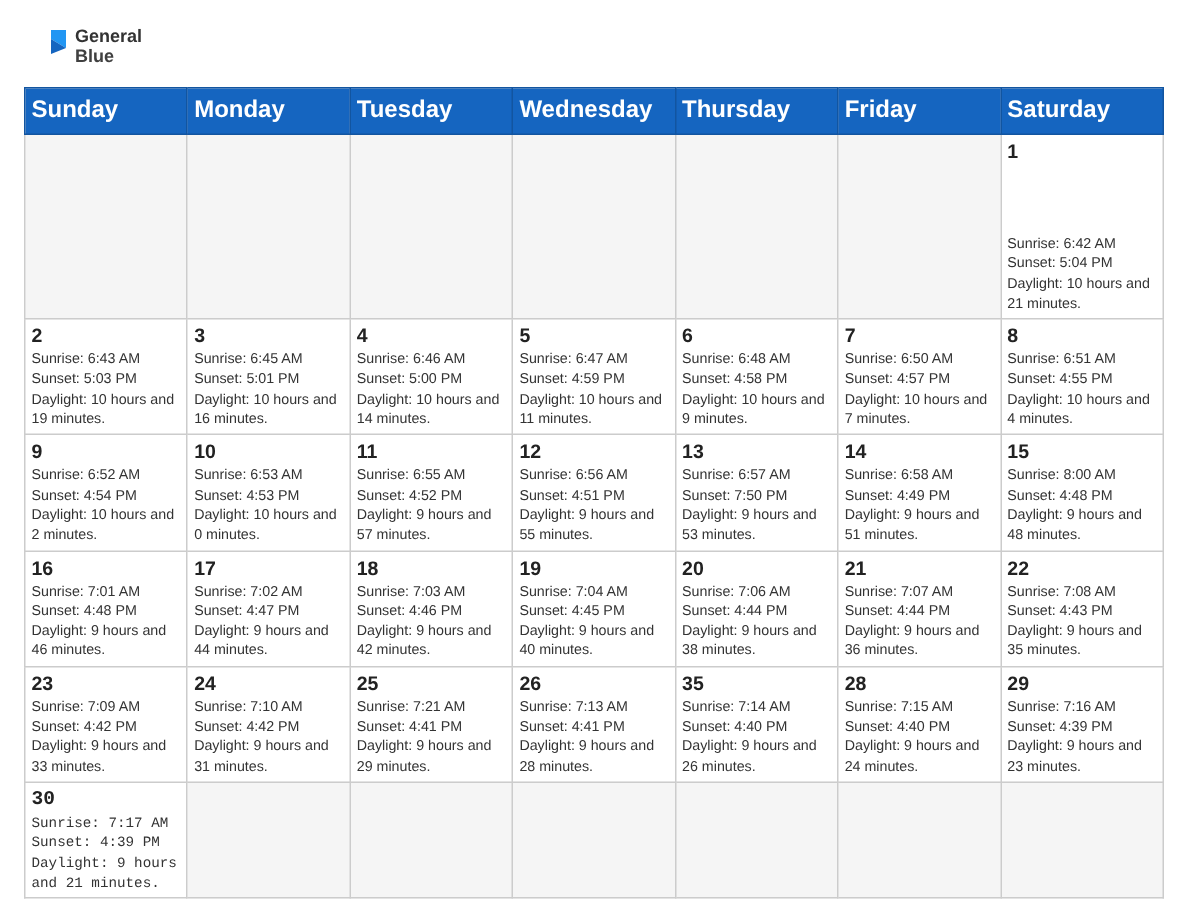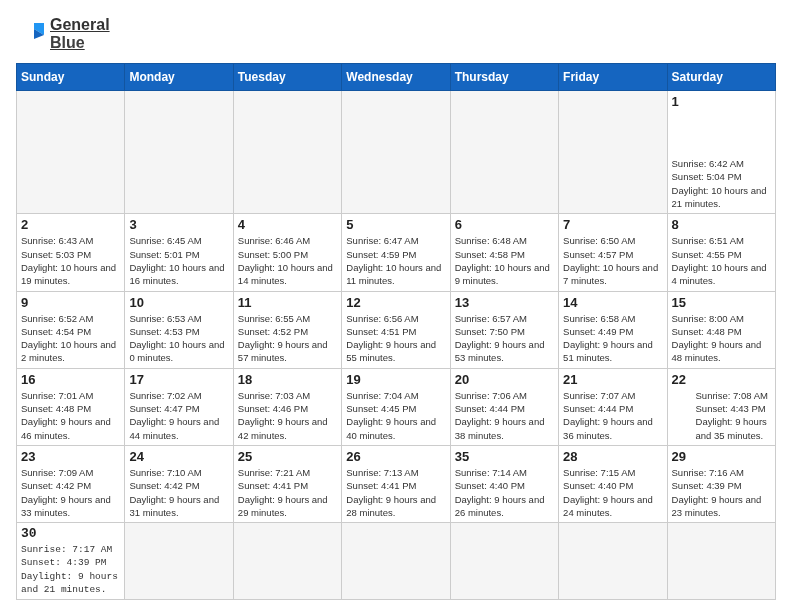--- a/index.html
+++ b/index.html
@@ -33,21 +33,21 @@
       color: #555;
     }
     .calendar {
       width: 100%;
       border-collapse: collapse;
       border: 1px solid #ccc;
     }
     .calendar th {
       background: #1565C0;
       color: #fff;
-      font-size: 12px;
+      font-size: 16px;
       font-weight: bold;
       padding: 6px 4px;
       text-align: left;
       border: 1px solid #1255a0;
     }
     .calendar td {
       vertical-align: top;
       border: 1px solid #ccc;
       padding: 3px 4px;
       width: calc(100% / 7);
@@ -80,21 +80,21 @@
 <body>
 
 <div class="header">
   <div class="logo">
   <div style="display:flex;flex-direction:column;align-items:flex-start;">
     <div style="display:flex;align-items:center;gap:4px;">
       <svg width="30" height="30" viewBox="0 0 30 30" xmlns="http://www.w3.org/2000/svg">
         <polygon points="18,4 28,4 28,16 18,10" fill="#2196F3"></polygon>
         <polygon points="18,10 28,16 18,20" fill="#1565C0"></polygon>
       </svg>
-      <div style="font-size:16px;font-weight:bold;color:#333;line-height:1.1;text-decoration:underline;"><span style="color:#333;">General</span><br><span style="color:#404040;margin-top:32px;">Blue</span></div>
+      <div style="font-size:12px;font-weight:bold;color:#333;line-height:1.1;"><span style="color:#333;">General</span><br><span style="color:#404040;margin-top:32px;">Blue</span></div>
     </div>
   </div>
 </div>
   <div class="title-block">
     <div class="month-title"></div>
     <div class="location"></div>
   </div>
 </div>
 
 <table class="calendar">
@@ -244,21 +244,21 @@
 Daylight: 9 hours and 38 minutes.</div>
         </td>
         <td>
           <span class="day-number">21</span>
           <div class="day-info" style="white-space: pre-line;">Sunrise: 7:07 AM
 Sunset: 4:44 PM
 Daylight: 9 hours and 36 minutes.</div>
         </td>
         <td>
           <span class="day-number">22</span>
-          <div class="day-info" style="white-space: pre-line; margin-left: 24px;">Sunrise: 7:08 AM
+          <div class="day-info" style="white-space: pre-line;">Sunrise: 7:08 AM
 Sunset: 4:43 PM
 Daylight: 9 hours and 35 minutes.</div>
         </td>
       </tr>
       <tr>
         <td>
           <span class="day-number">23</span>
           <div class="day-info" style="white-space: pre-line;">Sunrise: 7:09 AM
 Sunset: 4:42 PM
 Daylight: 9 hours and 33 minutes.</div>

